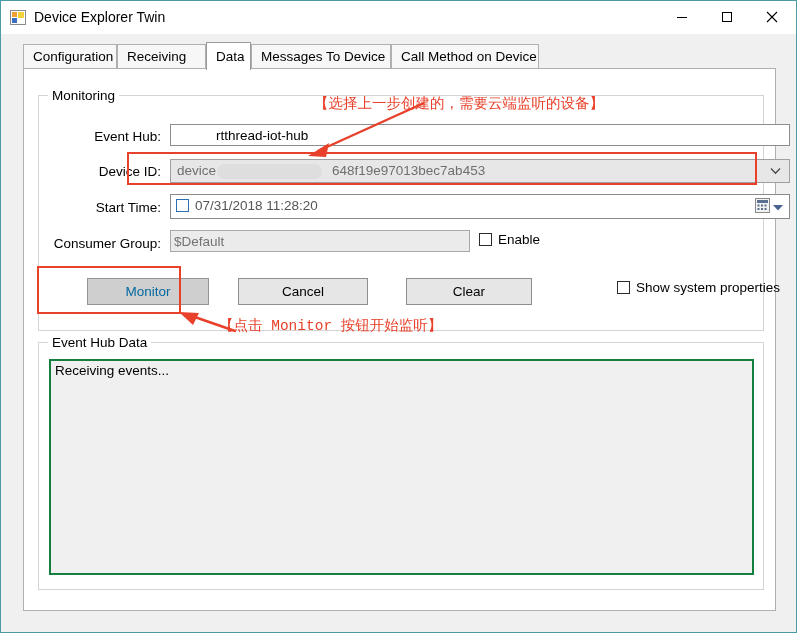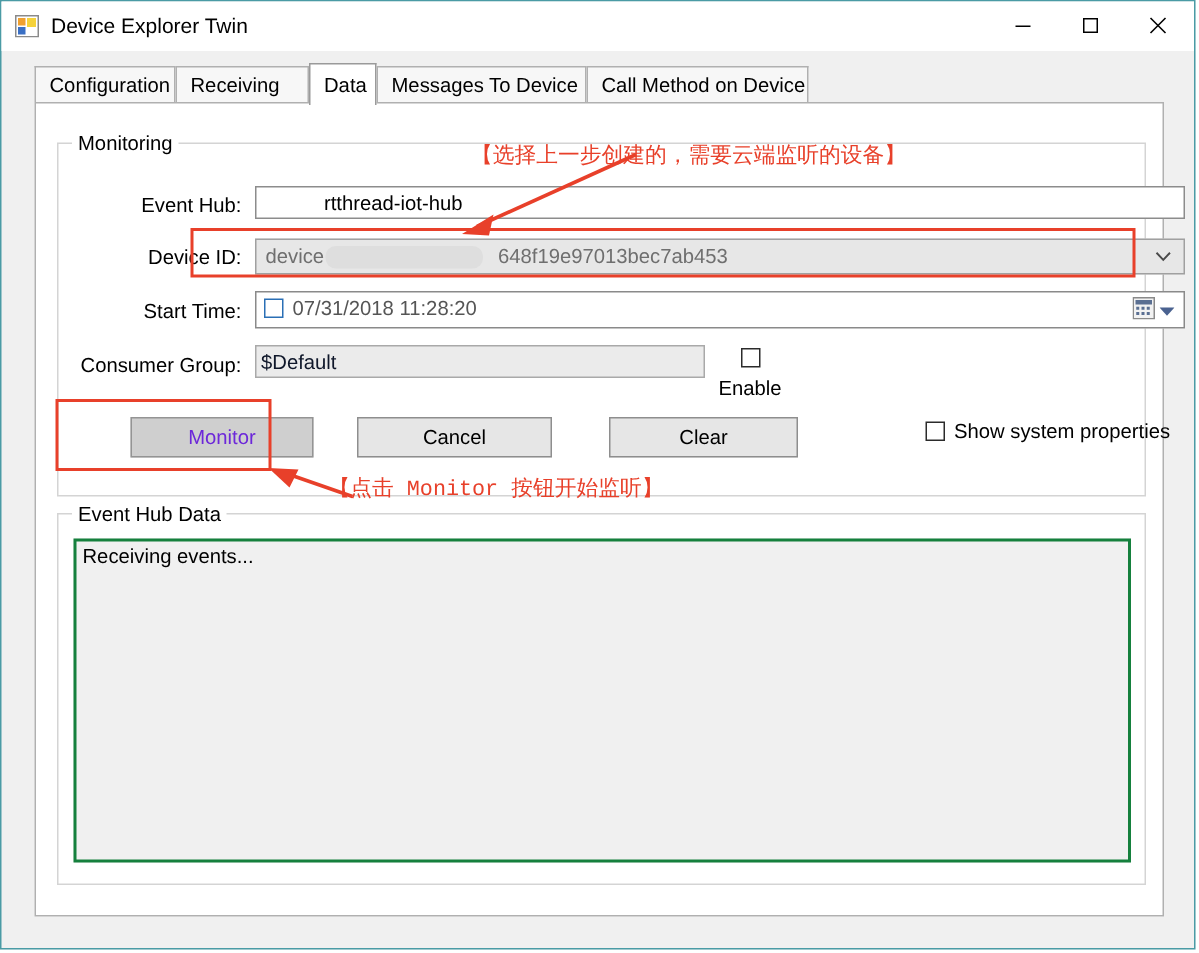--- a/index.html
+++ b/index.html
@@ -141,21 +141,21 @@
     font-family: "Liberation Sans", sans-serif;
     font-size: 13.5px;
     color: #000;
     padding: 0 3px;
     height: 22px;
     line-height: 20px;
     outline: none;
   }
   .tbox.readonly {
     background: #ebebeb;
-    color: #0f172a;
+    color: #737373;
     border-color: #a9a9a9;
   }
 
   
   .combo {
     position: absolute;
     box-sizing: border-box;
     border: 1px solid #a0a0a0;
     background: #e7e7e7;
     height: 24px;
@@ -236,21 +236,21 @@
     background: #e6e6e6;
     font-family: "Liberation Sans", sans-serif;
     font-size: 13.5px;
     color: #000;
     height: 27px;
     cursor: default;
     padding: 0;
   }
   .btn.disabled {
     background: #cfcfcf;
-    color: #6d28d9;
+    color: #0369a1;
     border-color: #949494;
   }
 
   
   #eh-textarea {
     position: absolute;
     left: 10px; top: 16px;
     width: 705px; height: 216px;
     box-sizing: border-box;
     border: 2px solid #15803d;
@@ -368,21 +368,21 @@
           <span>
             <svg width="10" height="7" viewBox="0 0 10 7">
                 <polygon points="0,1 10,1 5,6.5" fill="#4a6290"></polygon>
               </svg>
           </span>
         </span>
       </div>
 
       <span class="flabel" style="left:0px; top:140px; width:122px;">Consumer Group:</span>
       <input class="tbox readonly" id="cg-input" type="text" readonly="" style="left: 131px; top: 134px; width: 300px;" value="$Default">
-      <div class="cbwrap" style="left:440px; top:136px;flex-direction:column;">
+      <div class="cbwrap" style="left:440px; top:136px;">
         <span class="cbbox"></span>
         <span>Enable</span>
       </div>
 
       <button class="btn disabled" style="left:48px;  top:182px; width:122px;">Monitor</button>
       <button class="btn" style="left:199px; top:182px; width:130px;">Cancel</button>
       <button class="btn" style="left:367px; top:182px; width:126px;">Clear</button>
 
       <div class="cbwrap" style="left:578px; top:184px;">
         <span class="cbbox"></span>

